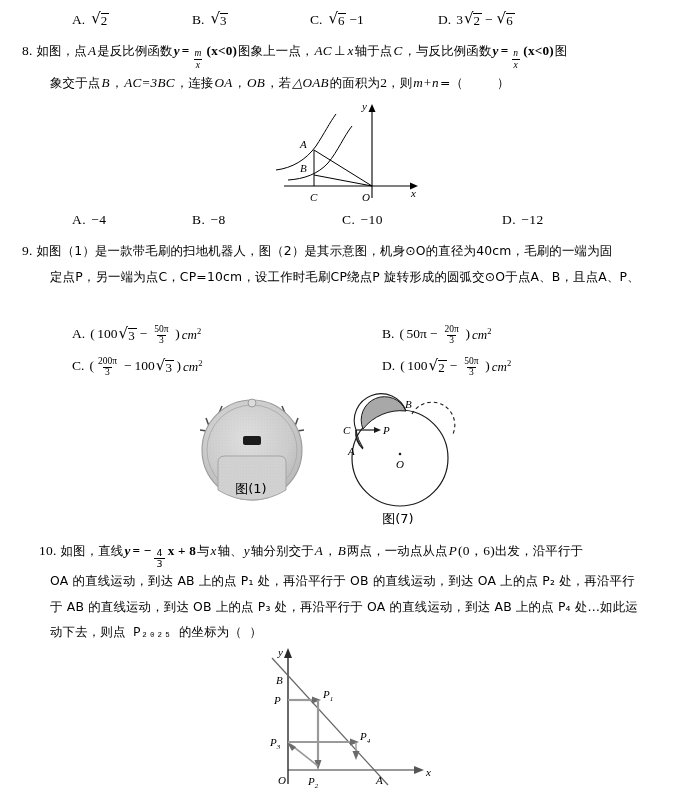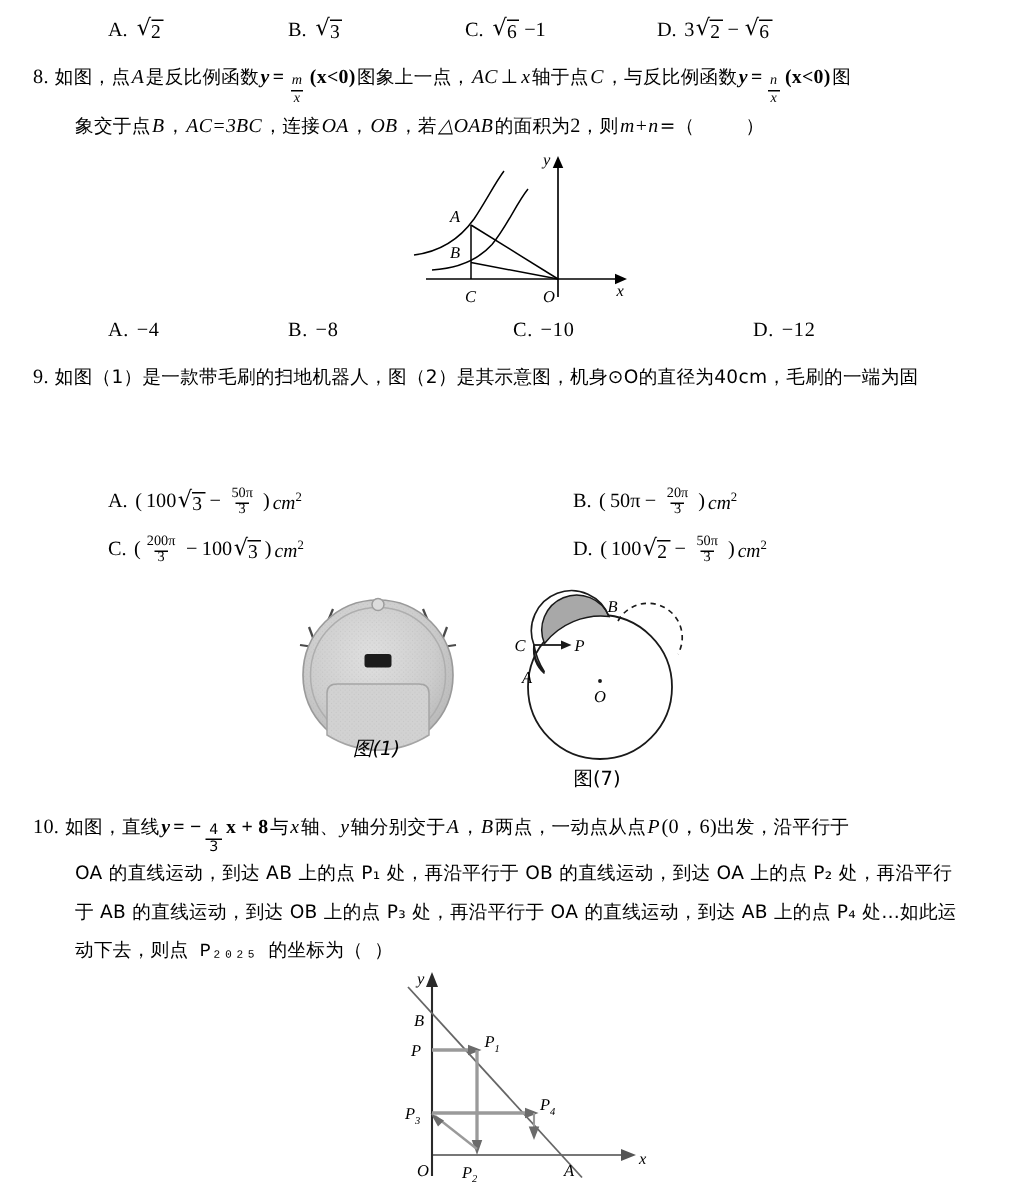--- a/index.html
+++ b/index.html
@@ -217,20 +217,23 @@
       <span class="lab">D.</span>
       <span class="num">−12</span>
     </div>
   </div>
 
   <div class="qblock" style="left:22px; top:238px;">
     <div class="qline">
       <span class="qnum" style="margin-right:4px;">9.</span>
       <span>如图（1）是一款带毛刷的扫地机器人，图（2）是其示意图，机身⊙O的直径为40cm，毛刷的一端为固</span>
     </div>
+    <div class="qline" style="padding-left:28px;">
+      <span>定点P，另一端为点C，CP=10cm，设工作时毛刷CP绕点P 旋转形成的圆弧交⊙O于点A、B，且点A、P、</span>
+    </div>
   </div>
 
   <div class="choices" style="top:324px; left:0;">
     <div class="choice" style="left:72px;">
       <span class="lab">A.</span>
       <span class="num">( 100</span>
       <span class="sqrt">
         <span class="radical">√</span>
           <span class="rad-body">3</span>
       </span>
@@ -319,21 +322,21 @@
       <circle cx="60" cy="58" r="45" fill="none" stroke="#aeaeae" stroke-width="1"></circle>
 
       <circle cx="60" cy="11" r="4" fill="#dcdcdc" stroke="#9d9d9d" stroke-width="1"></circle>
 
       <rect x="51" y="44" width="18" height="9" rx="2" fill="#1c1c1c"></rect>
 
       <path d="M 26 70 Q 26 64 33 64 L 87 64 Q 94 64 94 70 L 94 98 Q 78 108 60 108 Q 42 108 26 98 Z" fill="#d2d2d2" stroke="#a5a5a5" stroke-width="1"></path>
       <path d="M 26 70 Q 26 64 33 64 L 87 64 Q 94 64 94 70 L 94 98 Q 78 108 60 108 Q 42 108 26 98 Z" fill="url(#speckle)"></path>
     </svg>
   </div>
-  <div class="figcap" style="left:206px; top:490px; width:90px;font-style:italic;">图(1)</div>
+  <div class="figcap" style="left:206px; top:480px; width:90px;">图(1)</div>
 
   <div class="figwrap" style="left:332px; top:392px;">
     <svg width="132" height="120" viewBox="0 0 132 120">
 
       <circle cx="68" cy="66" r="48" fill="#fff" stroke="#1a1a1a" stroke-width="1.2"></circle>
 
       <path d="M 31 37 A 22 22 0 0 1 74 19 A 48 48 0 0 0 31 37 Z" fill="#a8a8a8" stroke="#1a1a1a" stroke-width="1"></path>
       <path d="M 24 38 A 22 22 0 0 0 31 56 A 48 48 0 0 1 24 38 Z" fill="#a8a8a8" stroke="#1a1a1a" stroke-width="1"></path>
 
       <path d="M 24 38 A 22 22 0 0 1 74 19" fill="none" stroke="#1a1a1a" stroke-width="1.1"></path>
@@ -349,21 +352,21 @@
       <text x="16" y="63" font-family="Liberation Serif, serif" font-style="italic" font-size="11">A</text>
       <text x="73" y="16" font-family="Liberation Serif, serif" font-style="italic" font-size="11">B</text>
       <circle cx="68" cy="62" r="1.3" fill="#1a1a1a"></circle>
       <text x="64" y="76" font-family="Liberation Serif, serif" font-style="italic" font-size="11">O</text>
     </svg>
   </div>
   <div class="figcap" style="left:353px; top:510px; width:90px;">图(7)</div>
 
   <div class="qblock" style="left:22px; top:538px;">
     <div class="qline">
-      <span class="qnum" style="margin-right:4px;">10.</span>
+      <span class="qnum" style="margin-right:4px;margin-left:17px;">10.</span>
       <span>如图，直线</span>
       <i class="v" style="font-weight:bold;">y</i>
       <span class="up" style="font-weight:bold;">= −</span>
       <span class="frac">
         <span class="n">4</span>
         <span class="d">3</span>
       </span>
       <span class="up" style="font-weight:bold;">x + 8</span>
       <span>与</span>
       <i class="v">x</i>

